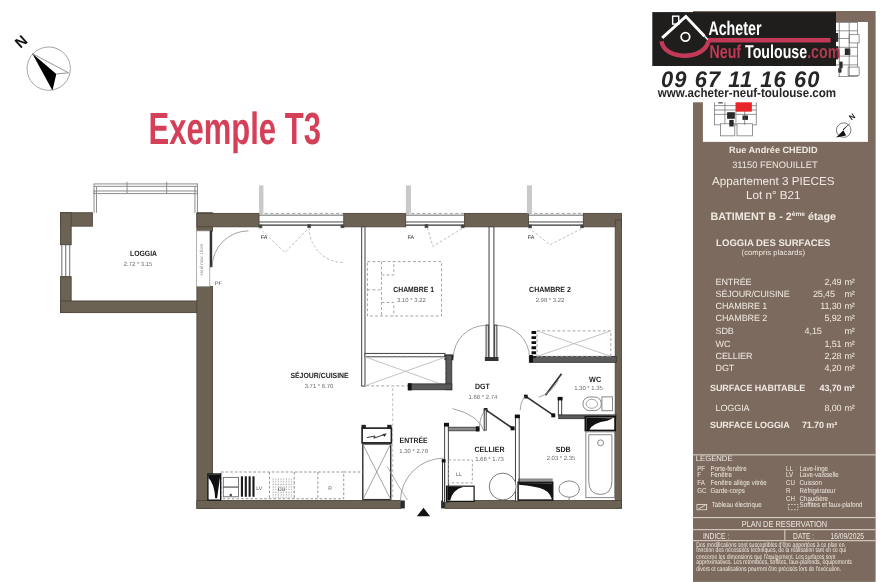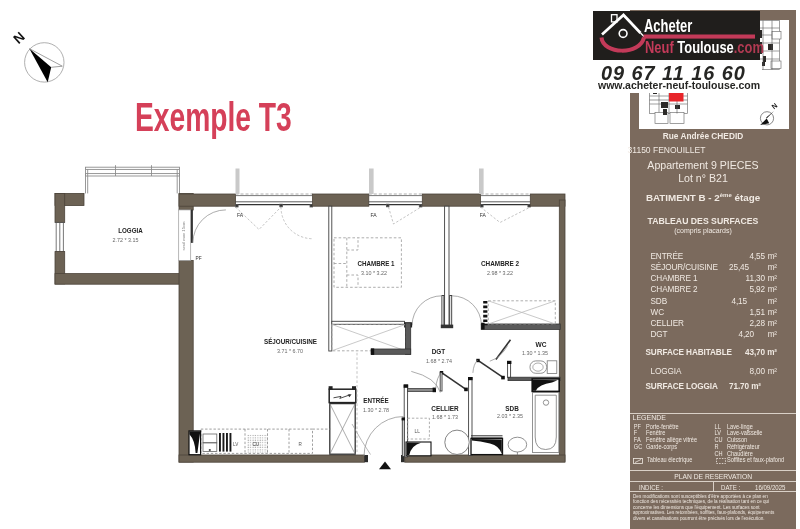--- a/index.html
+++ b/index.html
@@ -81,41 +81,41 @@
 <div class="abs" style="left:644.5px;top:38px;font-weight:bold;font-size:17px;transform:scaleX(0.76);transform-origin:0 0;white-space:nowrap"><span style="color:#c33a59">Neuf </span><span style="color:#fff">Toulouse</span><span style="color:#b03a52">.com</span></div>
 
 <div class="abs" id="phonestrip"></div>
 
 <div class="abs" style="left:601px;top:60.5px;color:#262624;font-weight:bold;font-style:italic;font-size:20.5px;letter-spacing:1px;transform:scaleX(0.97);transform-origin:0 0;white-space:nowrap">09 67 11 16 60</div>
 
 <div class="abs" style="left:597.5px;top:79px;color:#262624;font-weight:bold;font-size:11.5px;transform:scaleX(0.915);transform-origin:0 0;white-space:nowrap">www.acheter-neuf-toulouse.com</div>
 
 <div class="abs ctr sb" style="left:629.5px;top:131px;font-weight:bold;font-size:8.3px">Rue Andrée CHEDID</div>
 
-<div class="abs ctr sb" style="left:593px;top:144.5px;font-size:8.5px">31150 FENOUILLET</div>
-
-<div class="abs ctr sb" style="left:629.5px;top:159.3px;font-size:10.6px">Appartement 9 PIECES</div>
+<div class="abs ctr sb" style="left:631px;top:144.5px;font-size:8.5px">31150 FENOUILLET</div>
+
+<div class="abs ctr sb" style="left:629.5px;top:159.3px;font-size:10.6px">Appartement 3 PIECES</div>
 
 <div class="abs ctr sb" style="left:629.5px;top:172.3px;font-size:10.6px">Lot n° B21</div>
 
 <div class="abs ctr sb" style="left:629.5px;top:192px;font-weight:bold;font-size:9.8px">BATIMENT B - 2<sup style="font-size:6px">ème</sup> étage</div>
 
-<div class="abs ctr sb" style="left:629.5px;top:216px;font-weight:bold;font-size:8.7px">TABLEAU DES SURFACES</div>
+<div class="abs ctr sb" style="left:629.5px;top:216px;font-weight:bold;font-size:8.7px">LOGGIA DES SURFACES</div>
 
 <div class="abs ctr sb" style="left:629.5px;top:227px;font-size:7px">(compris placards)</div>
 
 <div class="abs sb" style="left:629.5px;top:251.8px;width:166.5px;font-size:8.2px;letter-spacing:-0.1px">
 <div style="position:relative;height:11.2px">
       <span style="position:absolute;left:21px">ENTRÉE</span>
-      <span style="position:absolute;right:31px">4,55</span>
+      <span style="position:absolute;right:31px">2,49</span>
       <span style="position:absolute;right:19px">m²</span>
     </div>
 <div style="position:relative;height:11.2px">
       <span style="position:absolute;left:21px">SÉJOUR/CUISINE</span>
-      <span style="position:absolute;right:47px">25,45</span>
+      <span style="position:absolute;right:37px">25,45</span>
       <span style="position:absolute;right:19px">m²</span>
     </div>
 <div style="position:relative;height:11.2px">
       <span style="position:absolute;left:21px">CHAMBRE 1</span>
       <span style="position:absolute;right:31px">11,30</span>
       <span style="position:absolute;right:19px">m²</span>
     </div>
 <div style="position:relative;height:11.2px">
       <span style="position:absolute;left:21px">CHAMBRE 2</span>
       <span style="position:absolute;right:31px">5,92</span>
@@ -131,21 +131,21 @@
       <span style="position:absolute;right:31px">1,51</span>
       <span style="position:absolute;right:19px">m²</span>
     </div>
 <div style="position:relative;height:11.2px">
       <span style="position:absolute;left:21px">CELLIER</span>
       <span style="position:absolute;right:31px">2,28</span>
       <span style="position:absolute;right:19px">m²</span>
     </div>
 <div style="position:relative;height:11.2px">
       <span style="position:absolute;left:21px">DGT</span>
-      <span style="position:absolute;right:42px">4,20</span>
+      <span style="position:absolute;right:31px">4,20</span>
       <span style="position:absolute;right:19px">m²</span>
     </div>
 </div>
 
 <div class="abs sb" style="left:629.5px;top:347.6px;width:166.5px;font-size:8.2px;font-weight:bold;letter-spacing:-0.1px">
     <span style="position:absolute;left:16px">SURFACE HABITABLE</span>
     <span style="position:absolute;right:31px">43,70</span>
     <span style="position:absolute;right:19px">m²</span>
   </div>
 

